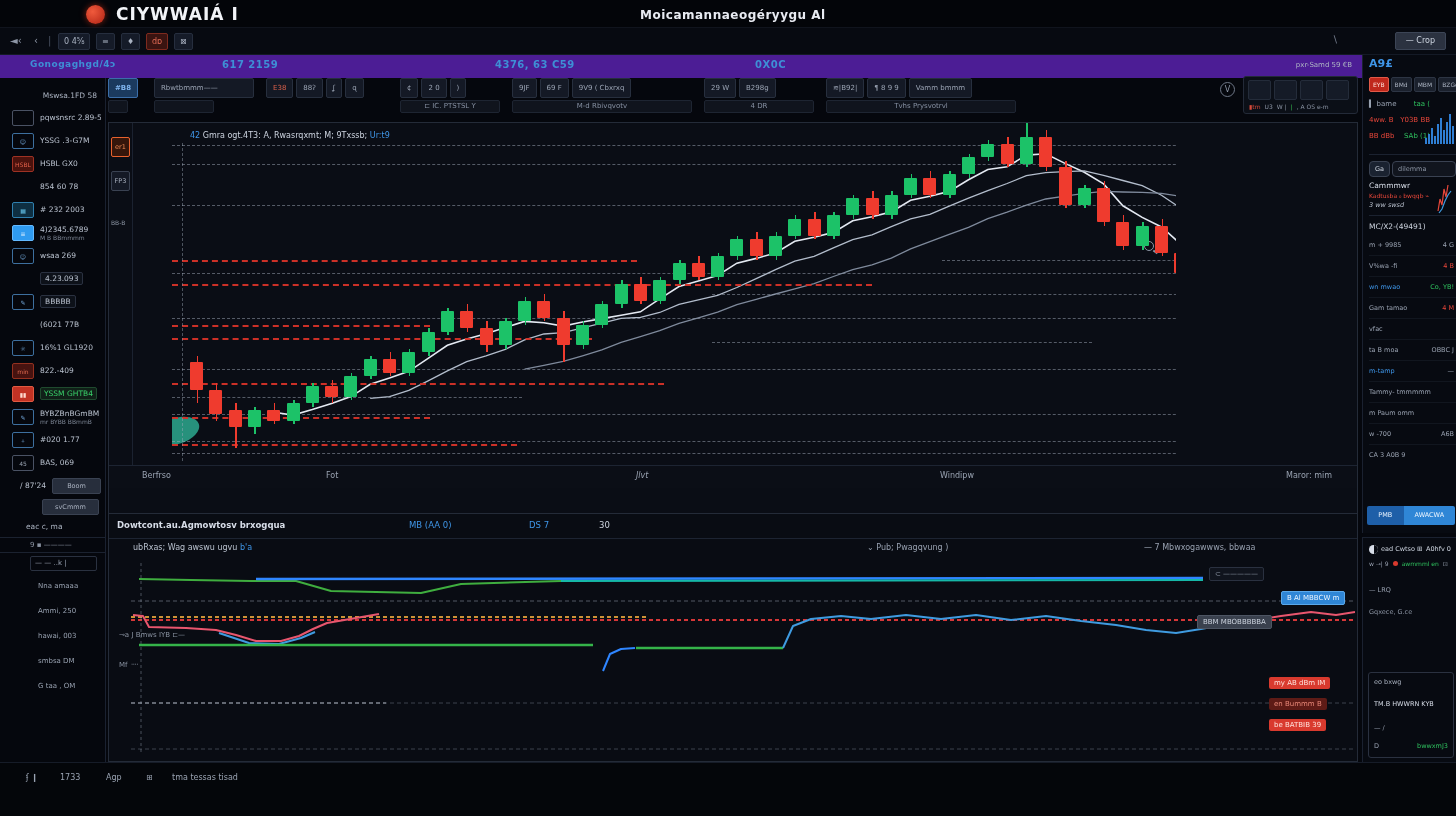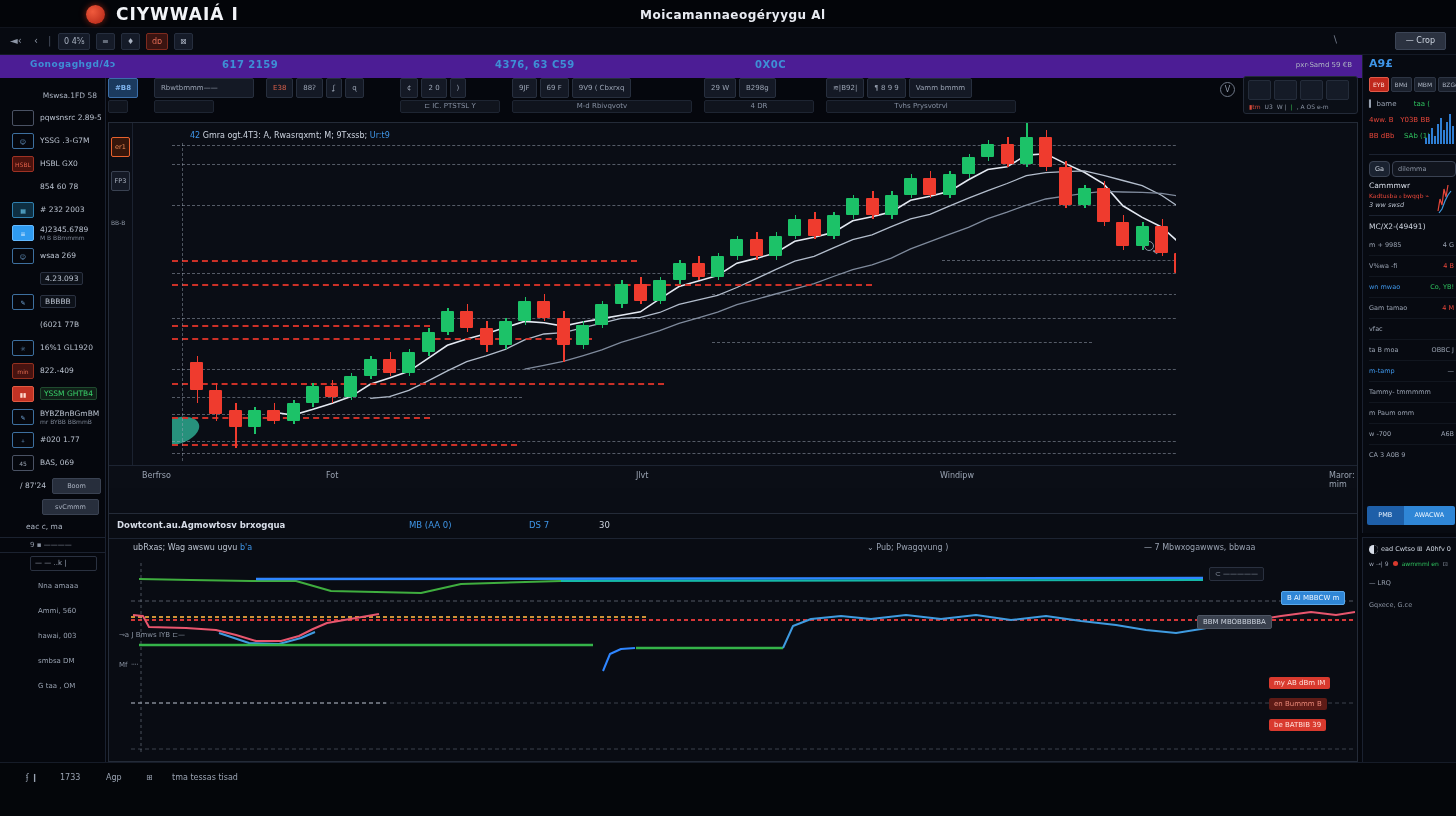--- a/index.html
+++ b/index.html
@@ -140,21 +140,21 @@
   .op-split { position:absolute; left:4px; bottom:8px; width:88px; height:19px; display:flex; border-radius:2px; overflow:hidden; }
   .op-split div { font-size:6.5px; color:#eaf4ff; text-align:center; line-height:19px; }
 
   
   .newspanel { position:absolute; left:1362px; top:537px; width:94px; height:225px; background:#070a11; border-left:1px solid #1a2130; border-top:1px solid #1a2130; padding:4px 2px 0 6px; }
   .np-head { display:flex; gap:3px; align-items:center; font-size:6.5px; color:#cdd4df; height:14px; }
   .np-ic { width:9px; height:9px; border-radius:50%; background:#d7dde8; flex:none; position:relative; overflow:hidden; }
   .np-ic:after { content:""; position:absolute; right:0; top:0; width:4px; height:9px; background:#070a11; }
   .np-icons { display:flex; gap:4px; align-items:center; font-size:6px; color:#98a1b0; height:14px; }
   .np-dot { width:5px; height:5px; border-radius:50%; background:#d93a2e; }
-  .np-lrq { font-size:6.5px; color:#98a1b0; margin-top:9px; }
+  .np-lrq { font-size:6.5px; color:#98a1b0; margin-top:16px; }
   .np-txt { font-size:6.5px; color:#8b94a3; margin-top:14px; }
   .np-box { position:absolute; left:5px; top:134px; width:86px; height:86px; border:1px solid #2a3140; border-radius:3px; padding:5px; }
   .np-box .l1 { font-size:6.5px; color:#a9b1bf; }
   .np-box .l2 { font-size:6.5px; color:#d7dde8; margin-top:14px; }
   .np-box .l3 { font-size:6.5px; color:#98a1b0; margin-top:16px; }
   .np-box .l4 { display:flex; justify-content:space-between; font-size:6.5px; margin-top:10px; }
 
   
   .statusbar { position:absolute; left:0; top:762px; width:1456px; height:54px; background:#04060a; border-top:1px solid #161c28; }
   .st { position:absolute; top:10px; font-size:8px; color:#9aa3b2; }
@@ -325,21 +325,21 @@
       </div>
       <div class="sb-row">
         <span class="sb-lbl" style="padding-left: 8px;">/  87'24</span>
         <span class="sb-btn" style="margin: 0px; flex: 1 1 0%;">Boom</span>
       </div>
       <div class="sb-btn">svCmmm</div>
       <div class="sb-text">eac c, ma</div>
       <div class="sb-iconrow">9 ▪ ————</div>
       <div class="sb-drop">— — ..k   |</div>
       <div class="sb-num">Nna amaaa</div>
-      <div class="sb-num">Ammi, 560</div>
+      <div class="sb-num">Ammi, 250</div>
       <div class="sb-num">hawai, 003</div>
       <div class="sb-num">smbsa DM</div>
       <div class="sb-num">G taa , OM</div>
     </div>
 
   <div class="mainchart">
     <div class="chart-body">
       <div class="left-strip" id="left-strip">
           <div class="strip-box orange" style="top: 14px;">er1</div>
           <div class="strip-box grey" style="top: 48px;">FP3</div>
@@ -489,23 +489,23 @@
           <div class="candle-body" style="left: 1040.9px; top: 133.38px; height: 23.94px; background: rgb(239, 59, 46);"></div>
           <div class="candle-wick" style="left: 1066.7px; top: 140.22px; height: 20.52px; background: rgb(28, 194, 104);"></div>
           <div class="candle-body" style="left: 1060.2px; top: 143.64px; height: 13.68px; background: rgb(28, 194, 104);"></div>
           <div class="candle-wick" style="left: 1086px; top: 136.8px; height: 58.14px; background: rgb(239, 59, 46);"></div>
           <div class="candle-body" style="left: 1079.5px; top: 143.64px; height: 44.46px; background: rgb(239, 59, 46);"></div>
         </div>
     </div>
     <div class="xaxis" id="chart-xaxis">
         <span class="xlab" style="left: 33px;">Berfrso</span>
         <span class="xlab" style="left: 217px;">Fot</span>
-        <span class="xlab" style="left: 527px;">Jlvt</span>
+        <span class="xlab" style="left: 527px; font-style: italic;">Jlvt</span>
         <span class="xlab" style="left: 831px;">Windipw</span>
-        <span class="xlab" style="left: 1191px; padding-left: 29px;">Maror: mim</span>
+        <span class="xlab" style="left: 1148px; padding-left: 29px;">Maror: mim</span>
       </div>
   </div>
 
   <div class="indicator">
     <div class="ind-header">
       <span class="ih" style="left:8px;color:#d7dde8;font-weight:bold">Dowtcont.au.Agmowtosv brxogqua</span>
       <span class="ih blue" style="left:300px">MB (AA 0)</span>
       <span class="ih blue" style="left:420px">DS 7</span>
       <span class="ih" style="left:490px;color:#cdd4df">30</span>
     </div>
@@ -652,20 +652,29 @@
       <span style="margin-left:auto;padding-right:3px">A0hfv 0</span>
     </div>
     <div class="np-icons">
       <span id="np-icons"><span>w </span><span>⊸| </span><span>9 </span></span>
       <span class="np-dot"></span>
       <span class="green" style="font-size:6px">awmmml en</span>
       <span>⊡</span>
     </div>
     <div class="np-lrq">—  LRQ</div>
     <div class="np-txt">Gqxece, G.ce</div>
+    <div class="np-box">
+      <div class="l1">eo bxwg</div>
+      <div class="l2">TM.B  HWWRN  KYB</div>
+      <div class="l3">—  /</div>
+      <div class="l4">
+        <span class="dim">D</span>
+        <span class="green">bwwxmJ3</span>
+      </div>
+    </div>
   </div>
 
   <div class="statusbar" id="status-bar">
       <span class="st" style="left: 26px;">ʄ ❙</span>
       <span class="st" style="left: 60px;">1733</span>
       <span class="st" style="left: 106px;">Agp</span>
       <span class="st" style="left: 146px;">⊞</span>
       <span class="st" style="left: 172px;">tma tessas tisad</span>
     </div>
 

